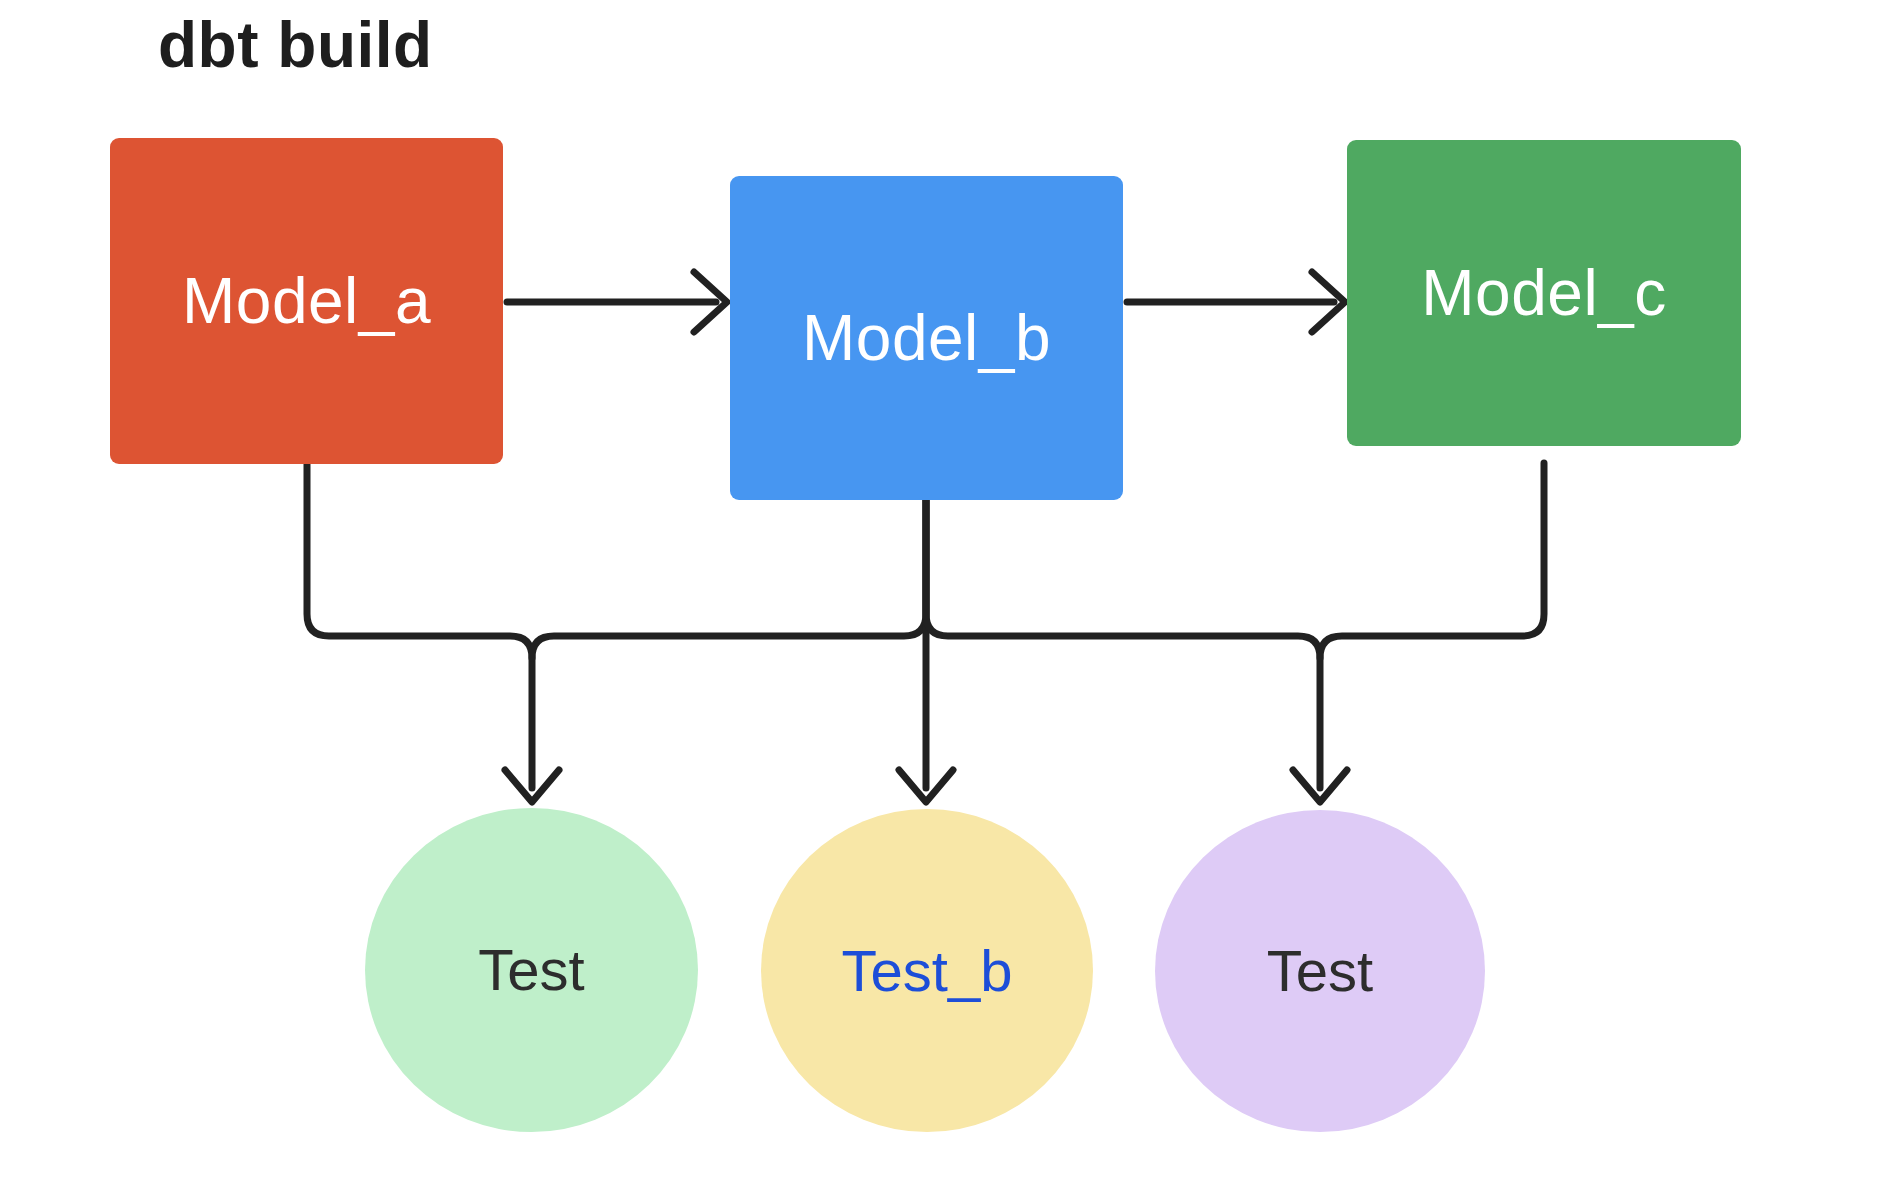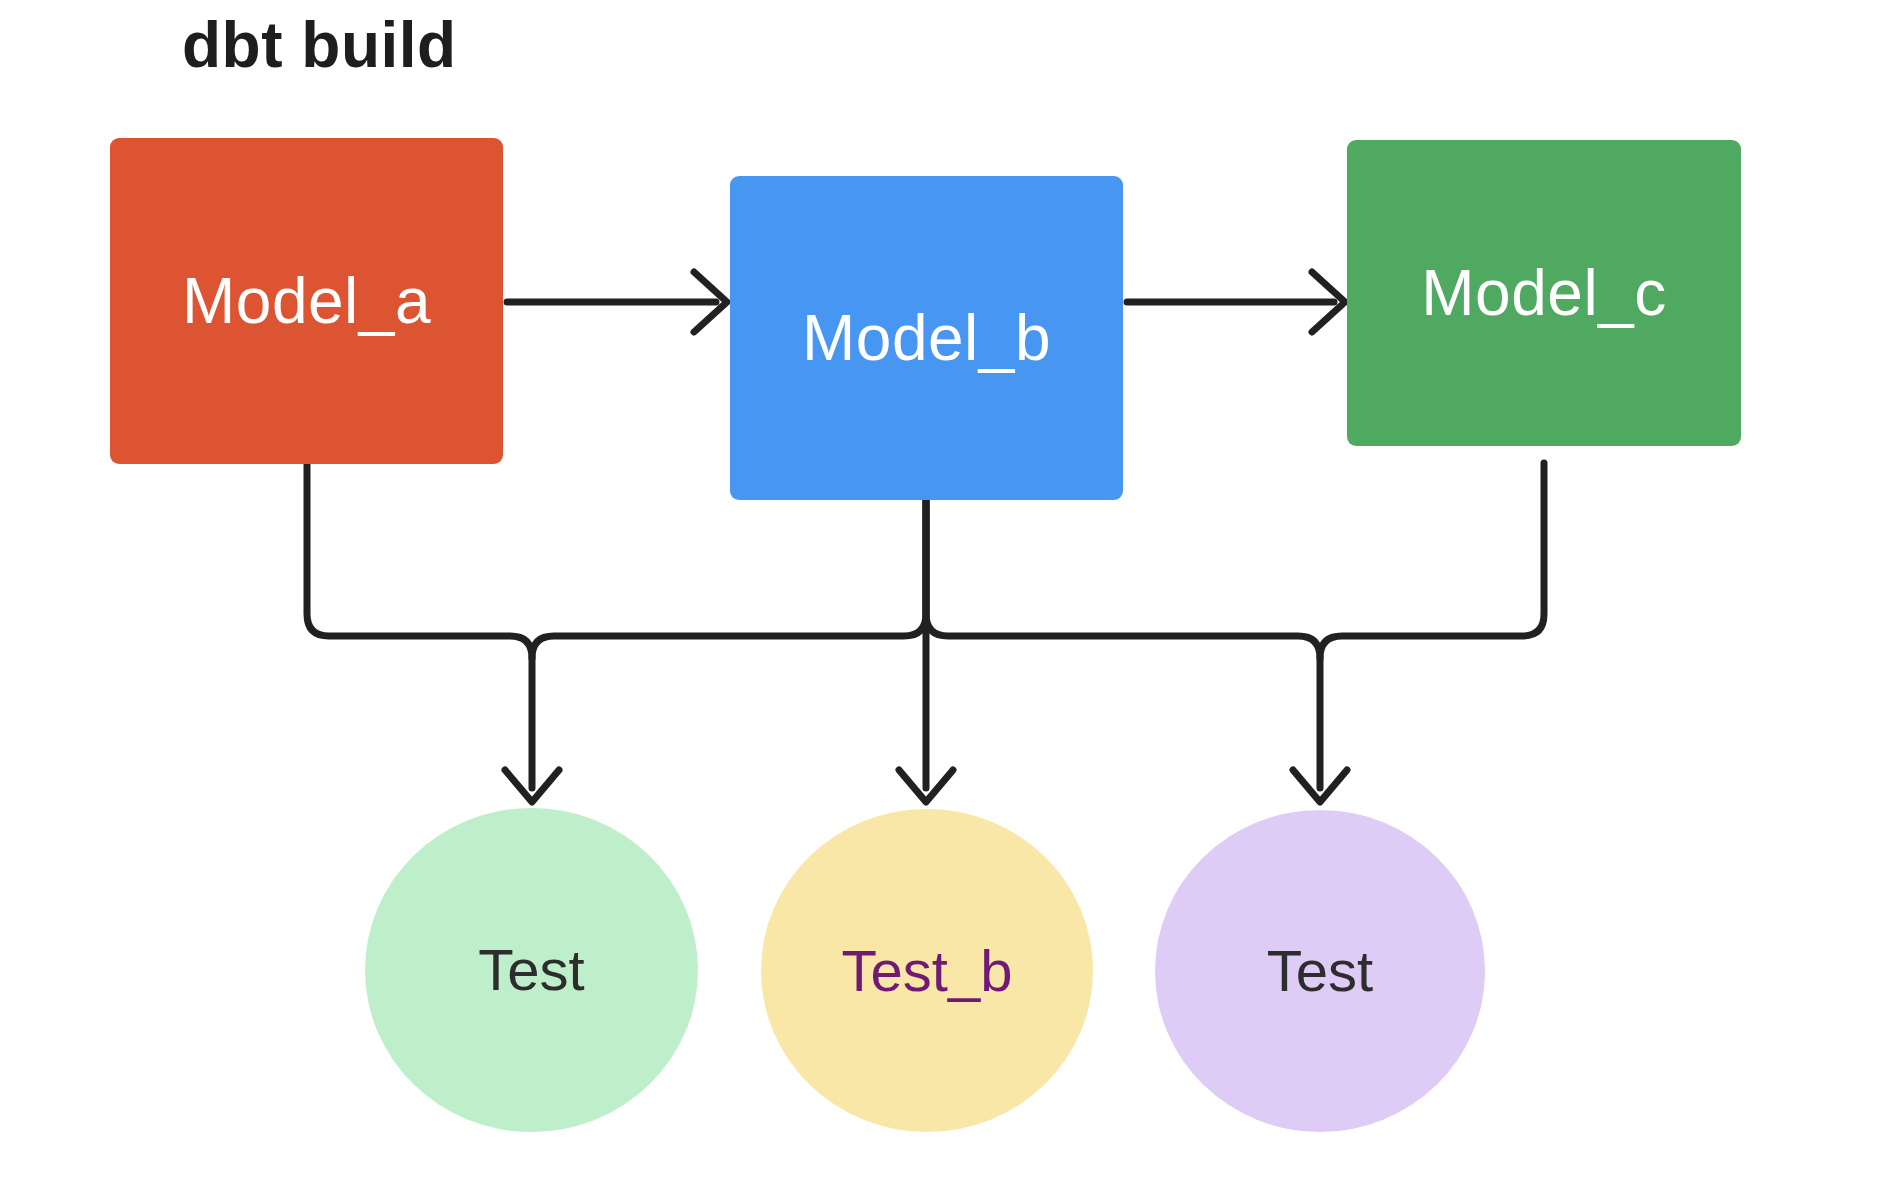--- a/index.html
+++ b/index.html
@@ -17,21 +17,20 @@
   }
   .diagram-title {
     position: absolute;
     left: 158px;
     top: 8px;
     font-size: 64px;
     font-weight: 600;
     letter-spacing: 0.5px;
     color: #1e1e1e;
     white-space: nowrap;
-    margin-left: 24px;
   }
   .edges-layer {
     position: absolute;
     left: 0;
     top: 0;
     width: 1880px;
     height: 1186px;
   }
   .edges-layer path {
     fill: none;
@@ -111,21 +110,21 @@
   <div class="node model-box model-c" style="background: rgb(79, 169, 97); color: rgb(255, 255, 255);">
     <span>Model_c</span>
   </div>
 
   <div class="node test-circle test-ab" style="background: rgb(191, 239, 202); color: rgb(45, 45, 45);">
     <span class="label-lines">
       <span>Test</span>
     </span>
   </div>
 
-  <div class="node test-circle test-b" style="background: rgb(248, 231, 167); color: #701a75;">
+  <div class="node test-circle test-b" style="background: rgb(248, 231, 167); color: #1d4ed8;">
     <span class="label-lines">
       <span>Test_b</span>
 
     </span>
   </div>
 
   <div class="node test-circle test-bc" style="background: rgb(222, 203, 246); color: rgb(45, 45, 45);">
     <span class="label-lines">
       <span>Test</span>
     </span>

